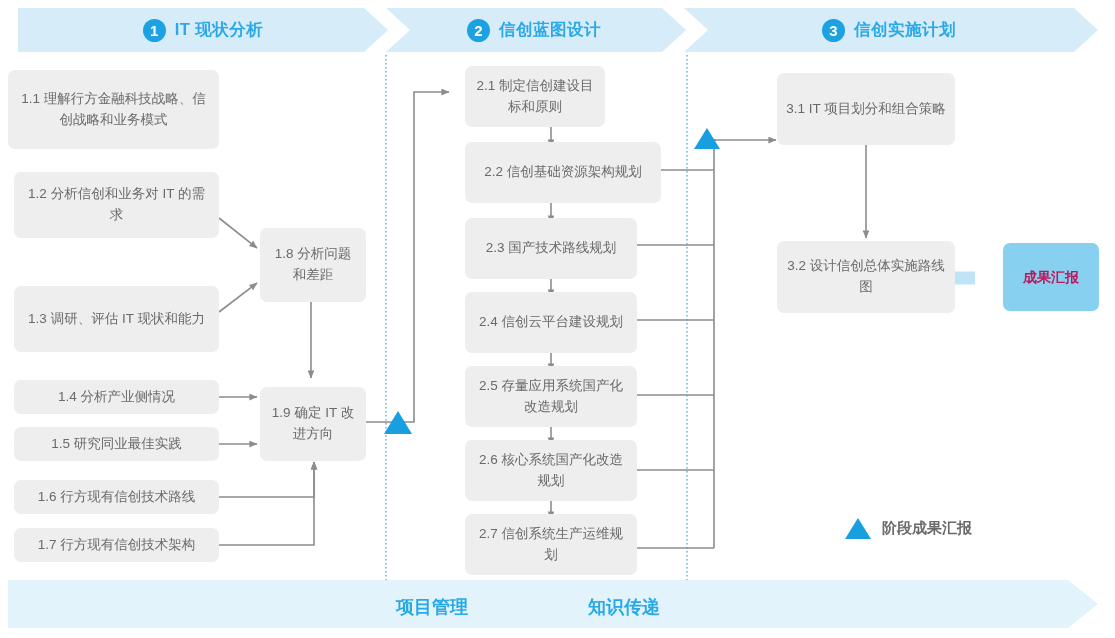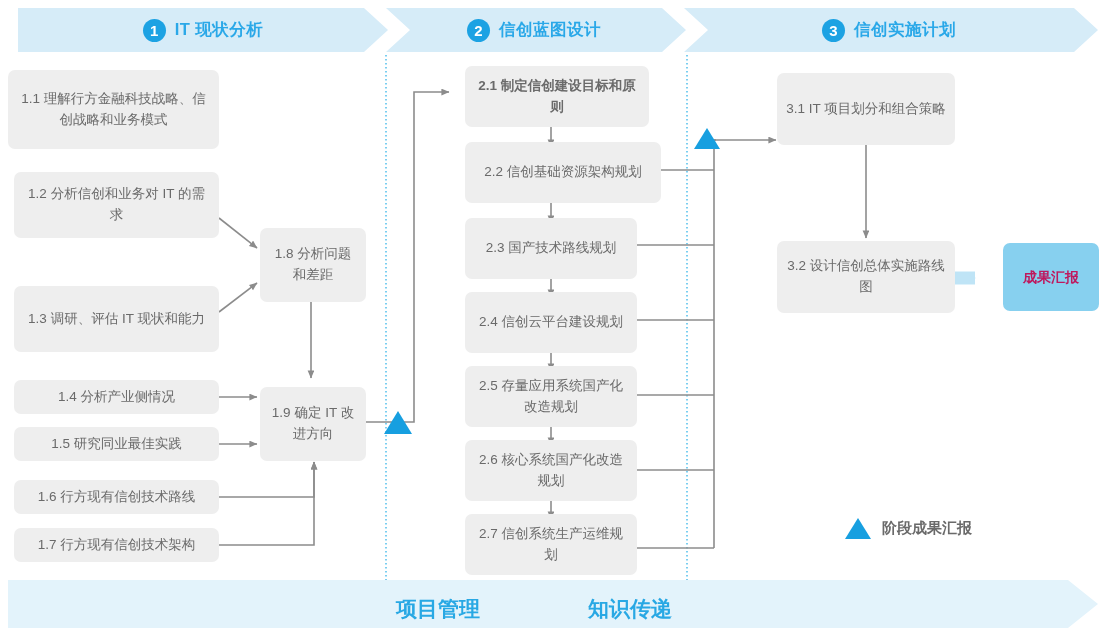--- a/index.html
+++ b/index.html
@@ -100,21 +100,21 @@
   
   .bottom-band{
     position:absolute;
     left:8px; top:580px;
     width:1090px; height:48px;
     background:#e3f3fb;
     clip-path:polygon(0 0, calc(100% - 30px) 0, 100% 50%, calc(100% - 30px) 100%, 0 100%);
   }
   .bottom-label{
     position:absolute;
-    color:#28a8e4;font-size:21px;font-weight:bold;
+    color:#28a8e4;font-size:18px;font-weight:bold;
     top:595px;
   }
   .bl1{left:396px;}
   .bl2{left:588px;}
 </style>
 </head>
 <body>
 
 <div id="stage">
 
@@ -195,21 +195,21 @@
   <div class="box" style="left:14px; top:172px; width:205px; height:66px;">1.2 分析信创和业务对 IT 的需求</div>
   <div class="box" style="left:14px; top:286px; width:205px; height:66px;">1.3 调研、评估 IT 现状和能力</div>
   <div class="box" style="left:14px; top:380px; width:205px; height:34px;">1.4 分析产业侧情况</div>
   <div class="box" style="left:14px; top:427px; width:205px; height:34px;">1.5 研究同业最佳实践</div>
   <div class="box" style="left:14px; top:480px; width:205px; height:34px;">1.6 行方现有信创技术路线</div>
   <div class="box" style="left:14px; top:528px; width:205px; height:34px;">1.7 行方现有信创技术架构</div>
 
   <div class="box" style="left:260px; top:228px; width:106px; height:74px;">1.8 分析问题和差距</div>
   <div class="box" style="left:260px; top:387px; width:106px; height:74px;">1.9 确定 IT 改进方向</div>
 
-  <div class="box" style="left:465px; top:66px;  width:184px; height:61px;font-weight:bold;">2.1 制定信创建设目标和原则</div>
+  <div class="box" style="left:465px; top:66px;  width:140px; height:61px;">2.1 制定信创建设目标和原则</div>
   <div class="box" style="left:465px; top:142px; width:196px; height:61px;">2.2 信创基础资源架构规划</div>
   <div class="box" style="left:465px; top:218px; width:172px; height:61px;">2.3 国产技术路线规划</div>
   <div class="box" style="left:465px; top:292px; width:172px; height:61px;">2.4 信创云平台建设规划</div>
   <div class="box" style="left:465px; top:366px; width:172px; height:61px;">2.5 存量应用系统国产化改造规划</div>
   <div class="box" style="left:465px; top:440px; width:172px; height:61px;">2.6 核心系统国产化改造规划</div>
   <div class="box" style="left:465px; top:514px; width:172px; height:61px;">2.7 信创系统生产运维规划</div>
 
   <div class="box" style="left:777px; top:73px;  width:178px; height:72px;">3.1 IT 项目划分和组合策略</div>
   <div class="box" style="left:777px; top:241px; width:178px; height:72px;">3.2 设计信创总体实施路线图</div>
 

